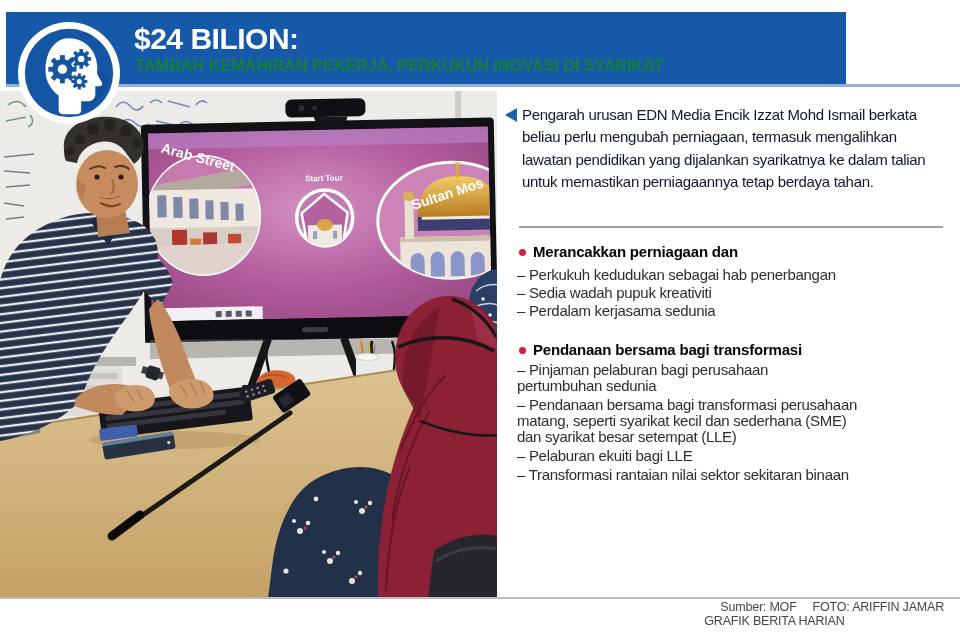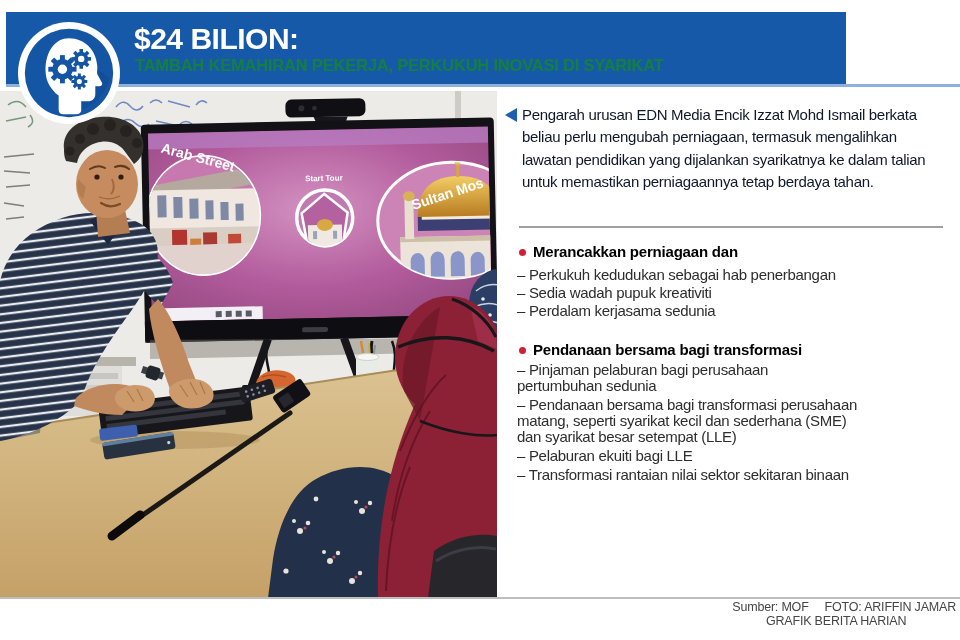--- a/index.html
+++ b/index.html
@@ -22,21 +22,21 @@
   .divider{position:absolute;left:519px;top:226px;width:424px;height:2px;background:#9f9f9f;}
   .sec{position:absolute;left:517px;color:#222;}
   .sec .h{font-size:15px;font-weight:700;line-height:19px;letter-spacing:-0.2px;color:#000000;white-space:nowrap;}
   .dot{display:inline-block;width:7px;height:7px;border-radius:50%;background:#d02038;margin:0 7px 2px 2px;vertical-align:middle;}
   .it{font-size:15px;line-height:15.8px;letter-spacing:-0.3px;color:#2d2d2d;white-space:nowrap;}
   .sec1 .it{line-height:17.8px;}
   .it.first{margin-top:5px;}
   .sec2 .it.first{margin-top:3.4px;}
   
   .footline{position:absolute;left:0;top:597px;width:960px;height:1.5px;background:#bdbdbd;}
-  .credits{position:absolute;right:4px;top:600px;text-align:center;color:#454545;font-size:12.5px;line-height:14px;letter-spacing:-0.2px;font-weight:500;}
+  .credits{position:absolute;right:16px;top:600px;text-align:left;color:#454545;font-size:12.5px;line-height:14px;letter-spacing:-0.2px;font-weight:500;}
   .credits .row span{margin-left:16px;}
 </style>
 </head>
 <body>
 
 <div id="page">
 
   <div class="topbar"></div>
   <div class="bevel"></div>
   <div class="topbar" style="background:none;">

